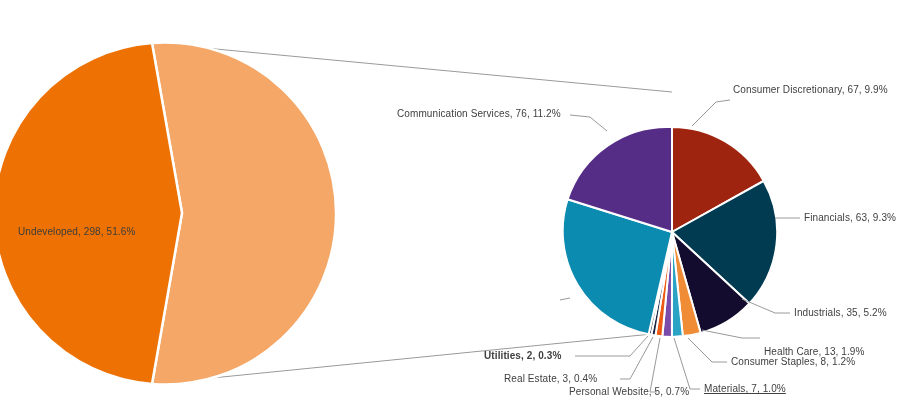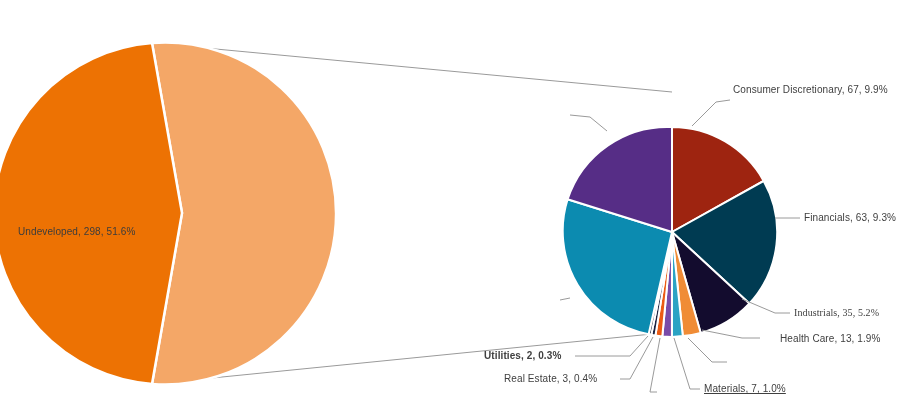--- a/index.html
+++ b/index.html
@@ -82,31 +82,34 @@
 
       <path d="M 575 356 L 630 356 L 648 336"></path>
 
       <path d="M 560 300 L 570 298"></path>
     </g>
   </svg>
 
   <div class="lbl onslice" style="left:18px;top:226px;">Undeveloped, 298, 51.6%</div>
 
 
+  <div class="lbl" style="left:397px;top:108px;">Communication Services, 76, 11.2%</div>
 
   <div class="lbl" style="left:733px;top:84px;">Consumer Discretionary, 67, 9.9%</div>
 
   <div class="lbl" style="left:804px;top:212px;">Financials, 63, 9.3%</div>
 
-  <div class="lbl" style="left:794px;top:307px;font-family:Liberation Serif, serif;">Industrials, 35, 5.2%</div>
+  <div class="lbl" style="left:794px;top:307px;">Industrials, 35, 5.2%</div>
 
-  <div class="lbl" style="left:764px;top:333px;margin-left:16px;">Health Care, 13, 1.9%</div>
+  <div class="lbl" style="left:764px;top:346px;">Health Care, 13, 1.9%</div>
 
+  <div class="lbl" style="left:731px;top:356px;">Consumer Staples, 8, 1.2%</div>
 
   <div class="lbl" style="left:704px;top:383px;text-decoration:underline;">Materials, 7, 1.0%</div>
 
+  <div class="lbl" style="left:569px;top:386px;">Personal Website, 5, 0.7%</div>
 
   <div class="lbl" style="left:504px;top:373px;">Real Estate, 3, 0.4%</div>
 
   <div class="lbl" style="left:484px;top:350px;font-weight:bold;">Utilities, 2, 0.3%</div>
 
 
 </div>
 
 </body></html>

